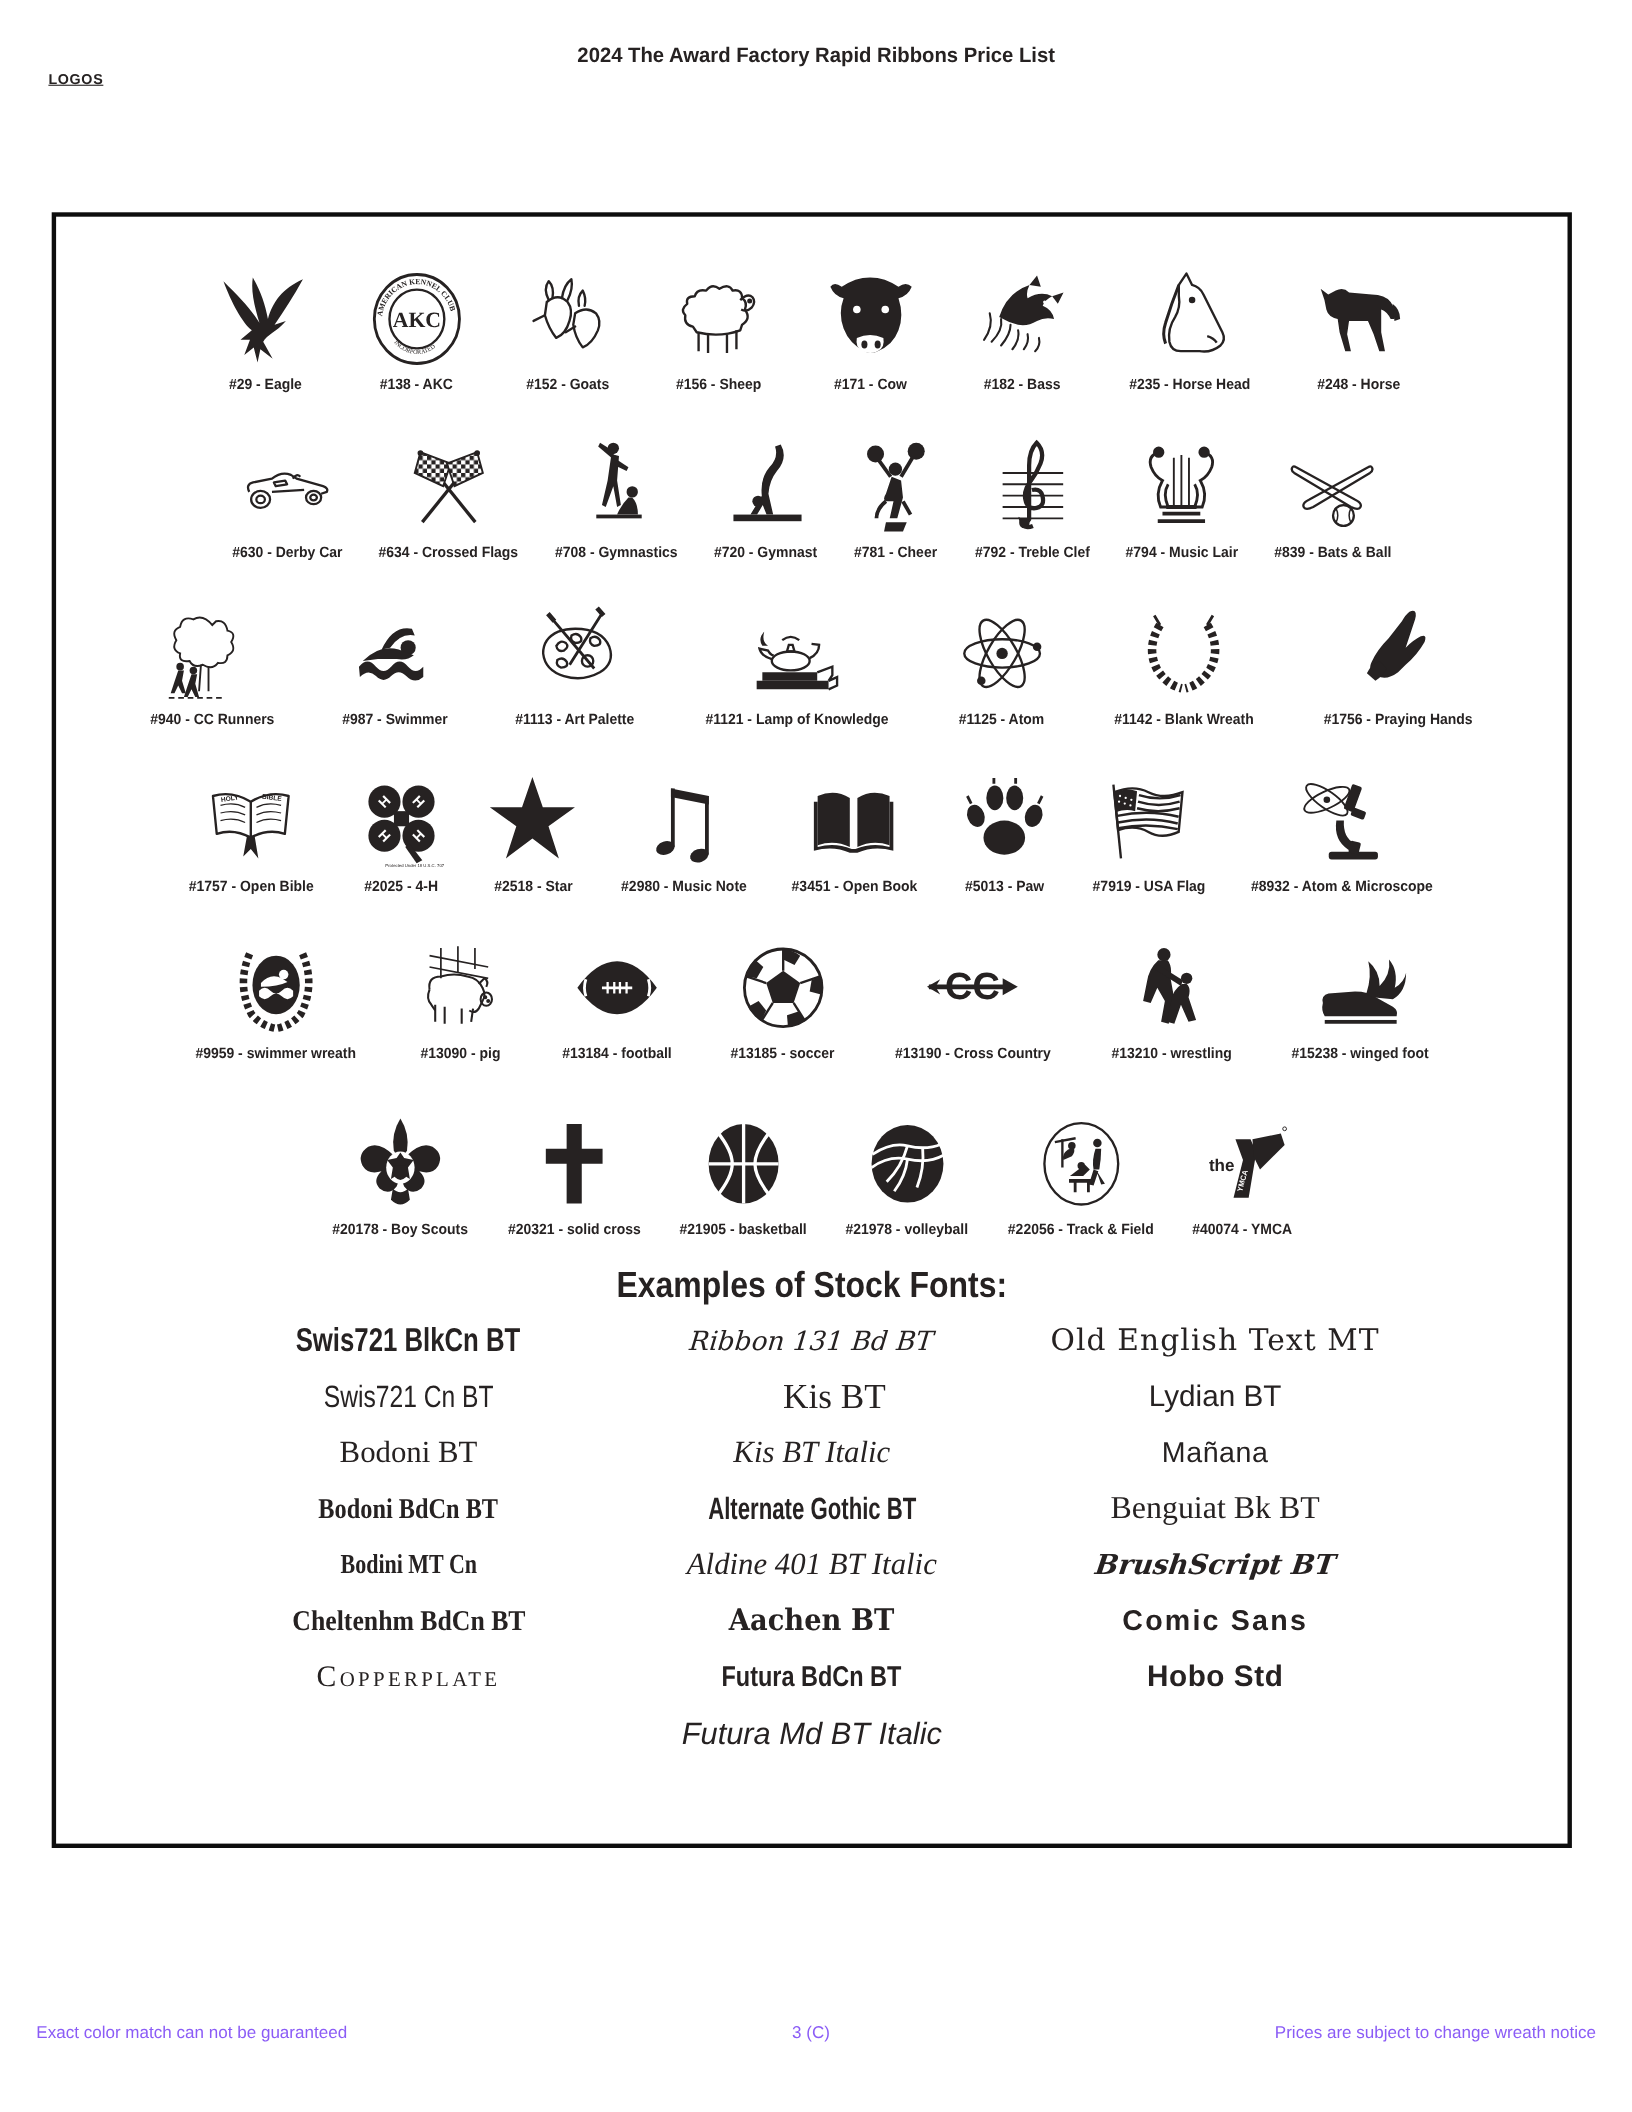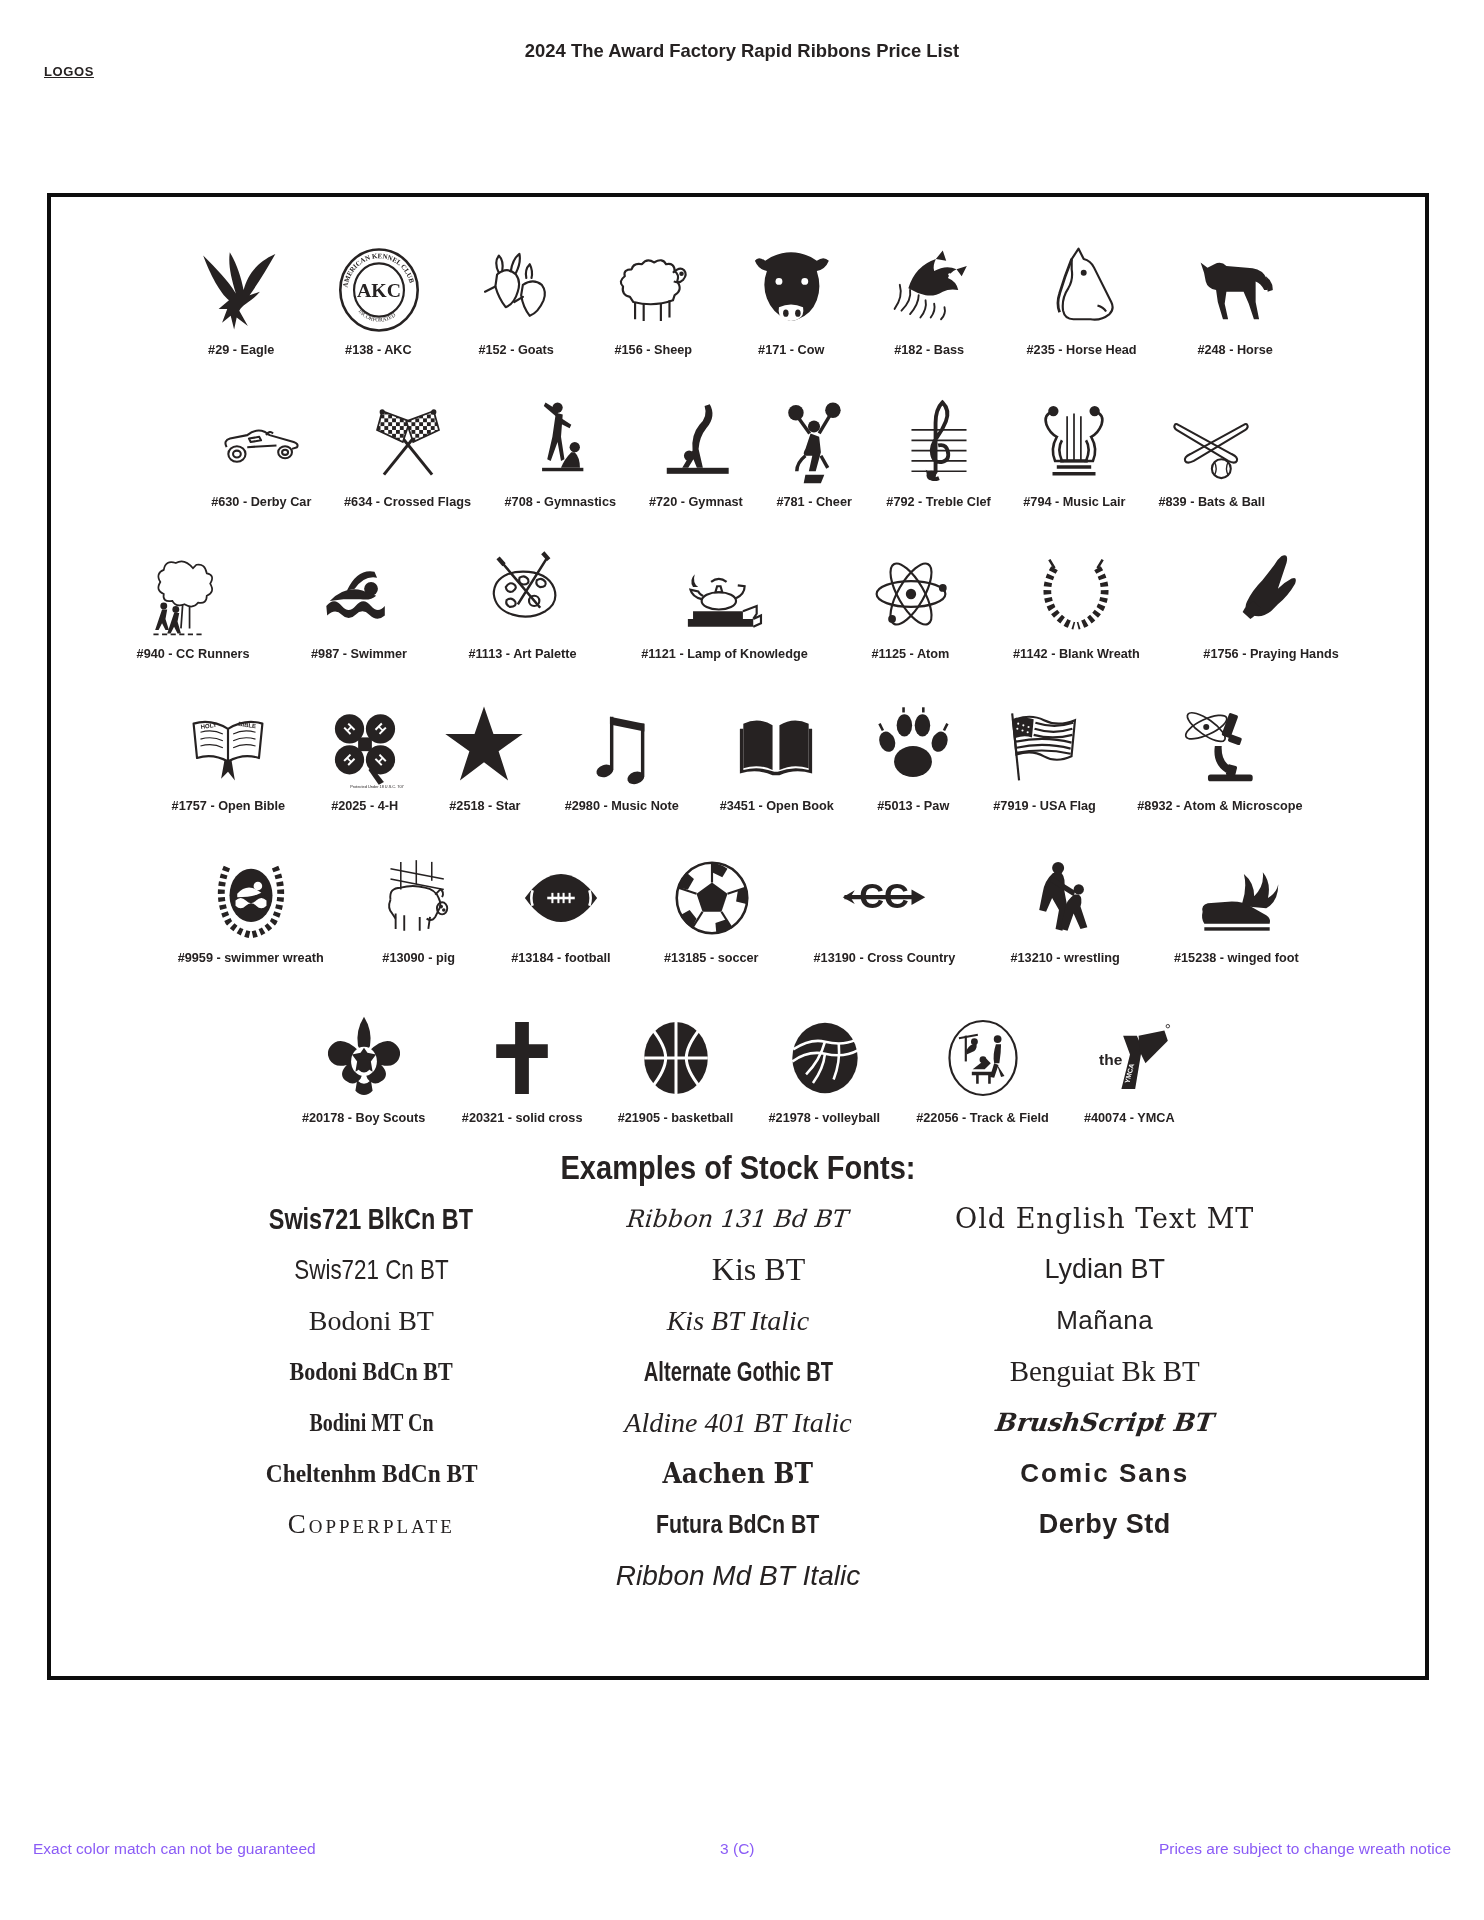--- a/index.html
+++ b/index.html
@@ -748,21 +748,21 @@
             <div class="font-entry">
               <span class="fs-aldine">Aldine 401 BT Italic</span>
             </div>
             <div class="font-entry">
               <span class="fs-aachen">Aachen BT</span>
             </div>
             <div class="font-entry">
               <span class="fs-futura-bdcn">Futura BdCn BT</span>
             </div>
             <div class="font-entry">
-              <span class="fs-futura-italic">Ribbon Md BT Italic</span>
+              <span class="fs-futura-italic">Futura Md BT Italic</span>
             </div>
           </div>
           <div class="font-col">
             <div class="font-entry">
               <span class="fs-oldenglish">Old English Text MT</span>
             </div>
             <div class="font-entry">
               <span class="fs-lydian">Lydian BT</span>
             </div>
             <div class="font-entry">
@@ -771,21 +771,21 @@
             <div class="font-entry">
               <span class="fs-benguiat">Benguiat Bk BT</span>
             </div>
             <div class="font-entry">
               <span class="fs-brush">BrushScript BT</span>
             </div>
             <div class="font-entry">
               <span class="fs-comic">Comic Sans</span>
             </div>
             <div class="font-entry">
-              <span class="fs-hobo">Derby Std</span>
+              <span class="fs-hobo">Hobo Std</span>
             </div>
           </div>
         </div>
     </div>
   </div>
 
   <div class="footer">
     <span>Exact color match can not be guaranteed</span>
     <span>3 (C)</span>
     <span>Prices are subject to change wreath notice</span>

